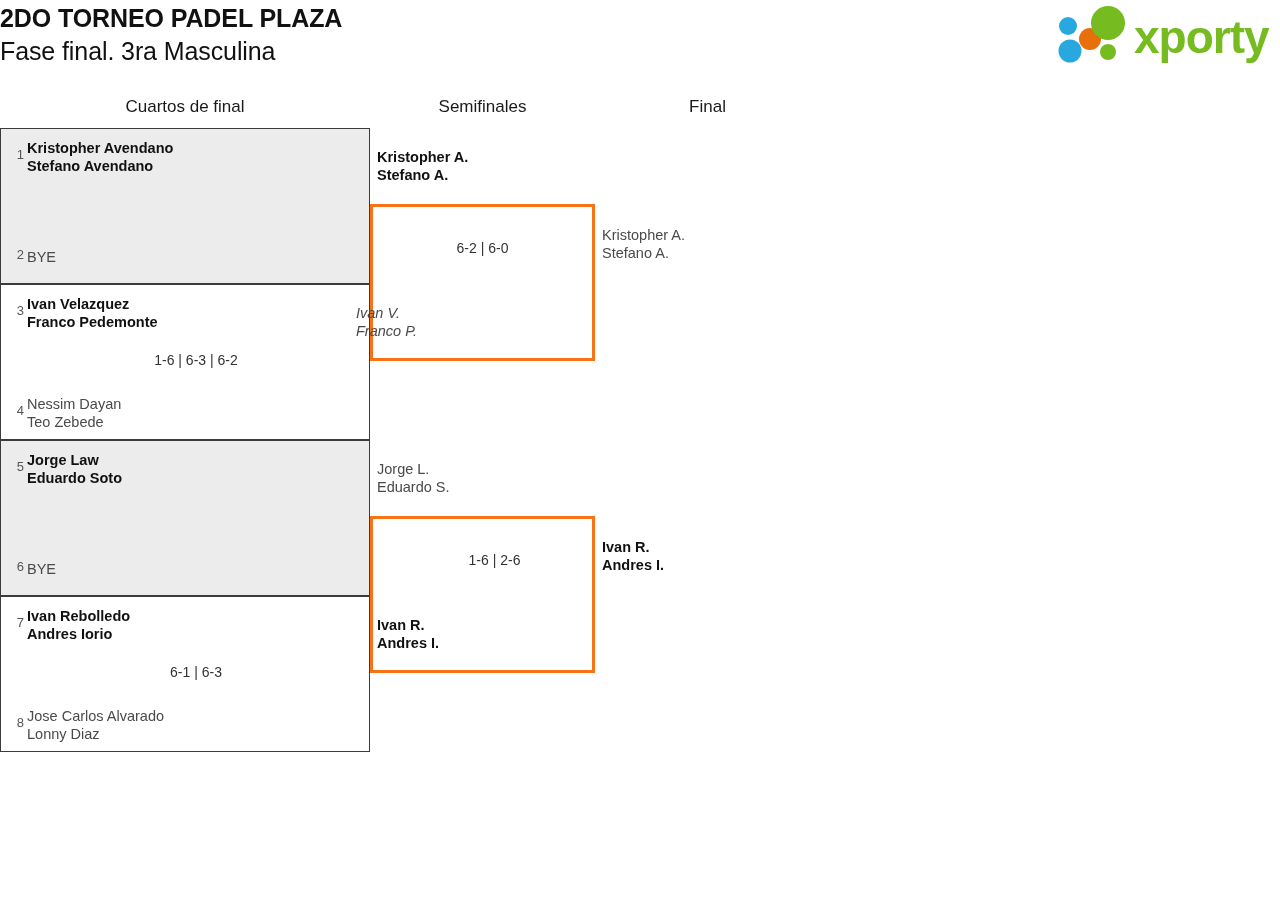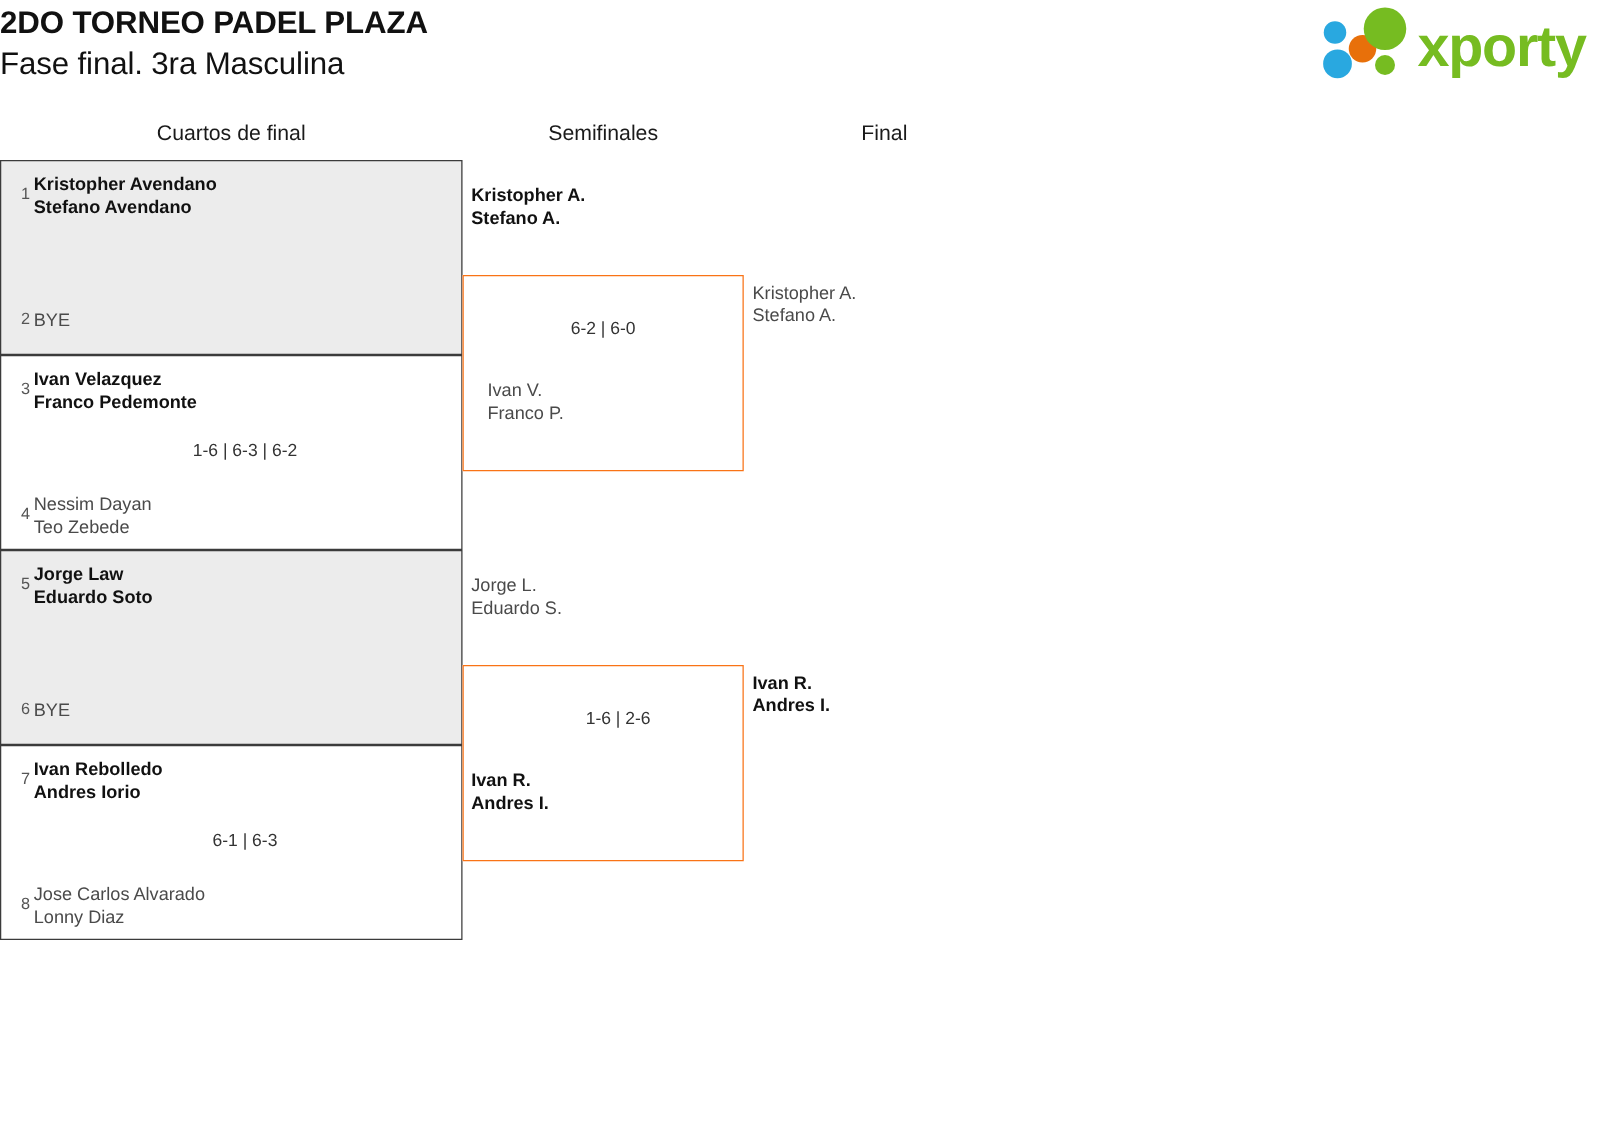--- a/index.html
+++ b/index.html
@@ -68,21 +68,21 @@
     position: absolute; left: 26px; top: 119px;
     font-size: 14.5px; line-height: 18px; color: #4a4a4a; font-weight: normal;
   }
   .qf-score {
     position: absolute; left: 0; width: 370px; top: 66px;
     text-align: center; font-size: 14px; color: #333333; line-height: 18px; padding-left: 20px;
   }
 
   
   .sf-box, .fn-box {
-    position: absolute; border: 1px solid #f97316; background: #ffffff; margin-top: 16px;
+    position: absolute; border: 3px solid #f97316; background: #ffffff;
   }
   .sf-box { left: 370px; width: 225px; }
   .fn-box { left: 595px; width: 225px; }
   .rb-score {
     position: absolute; left: 0; right: 0;
     text-align: center; font-size: 14px; color: #333333; line-height: 18px;
   }
 
   
   .side-pair {
@@ -171,21 +171,21 @@
       <div class="qf-score">6-1 | 6-3</div>
     </div>
 
     <div class="side-pair" style="left:377px; top:148px;">
       <span class="ln winner">Kristopher A.</span>
       <span class="ln winner">Stefano A.</span>
     </div>
     <div class="sf-box" style="top:204px; height:157px;">
       <div class="rb-score" style="top:32px;">6-2 | 6-0</div>
     </div>
-    <div class="side-pair" style="left:390px; top:304px;">
+    <div class="side-pair" style="left:356px; top:304px;font-style:italic;">
       <span class="ln loser">Ivan V.</span>
       <span class="ln loser">Franco P.</span>
     </div>
 
     <div class="side-pair" style="left:377px; top:460px;">
       <span class="ln loser">Jorge L.</span>
       <span class="ln loser">Eduardo S.</span>
     </div>
     <div class="sf-box" style="top:516px; height:157px;">
       <div class="rb-score" style="top:32px;padding-left:24px;">1-6 | 2-6</div>

